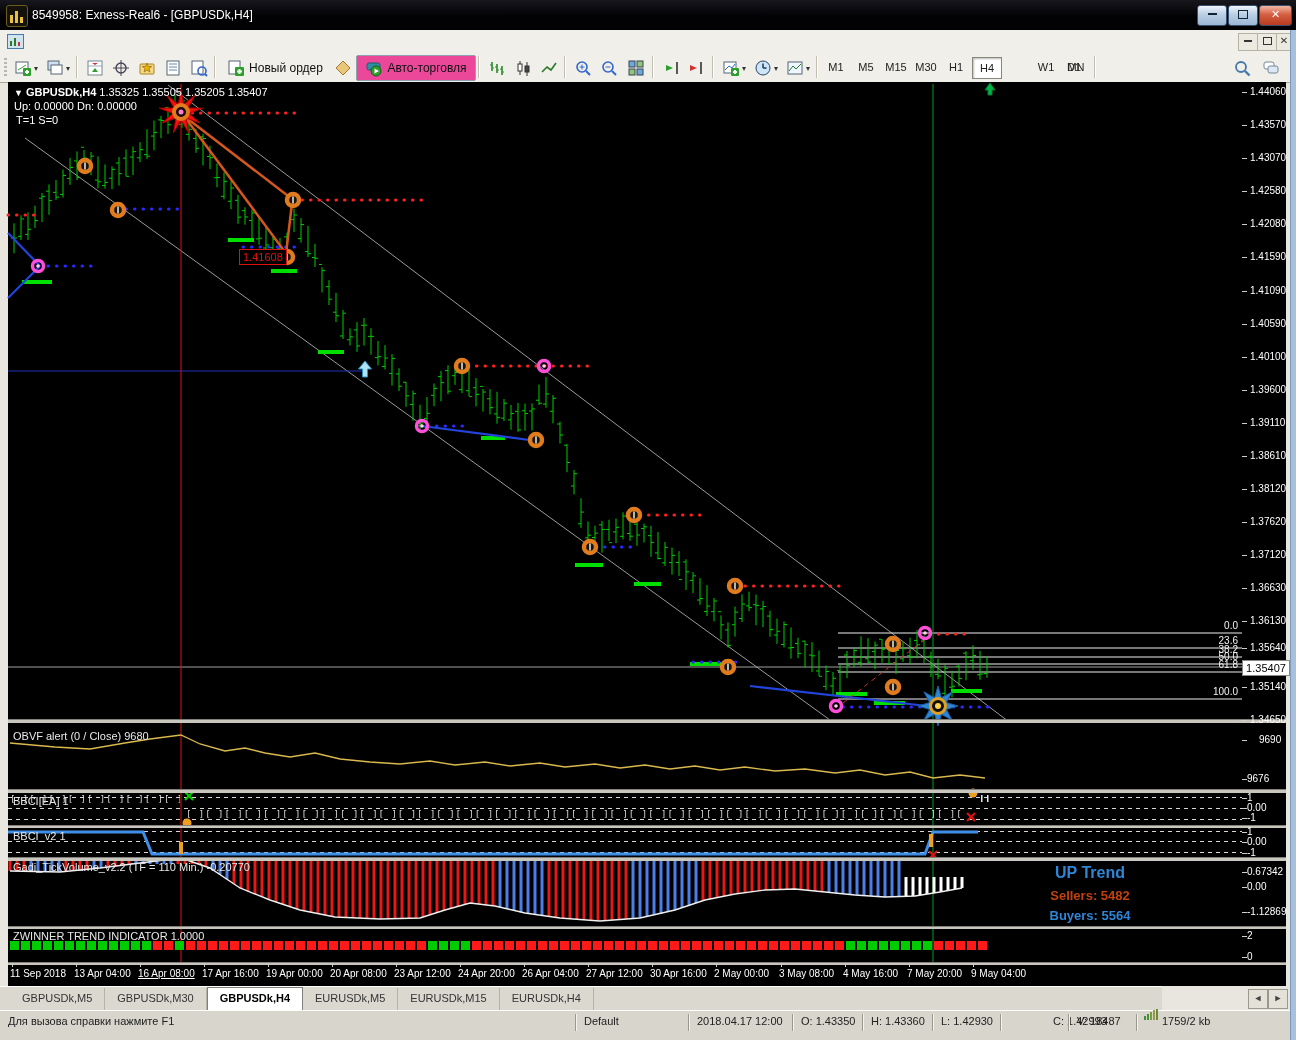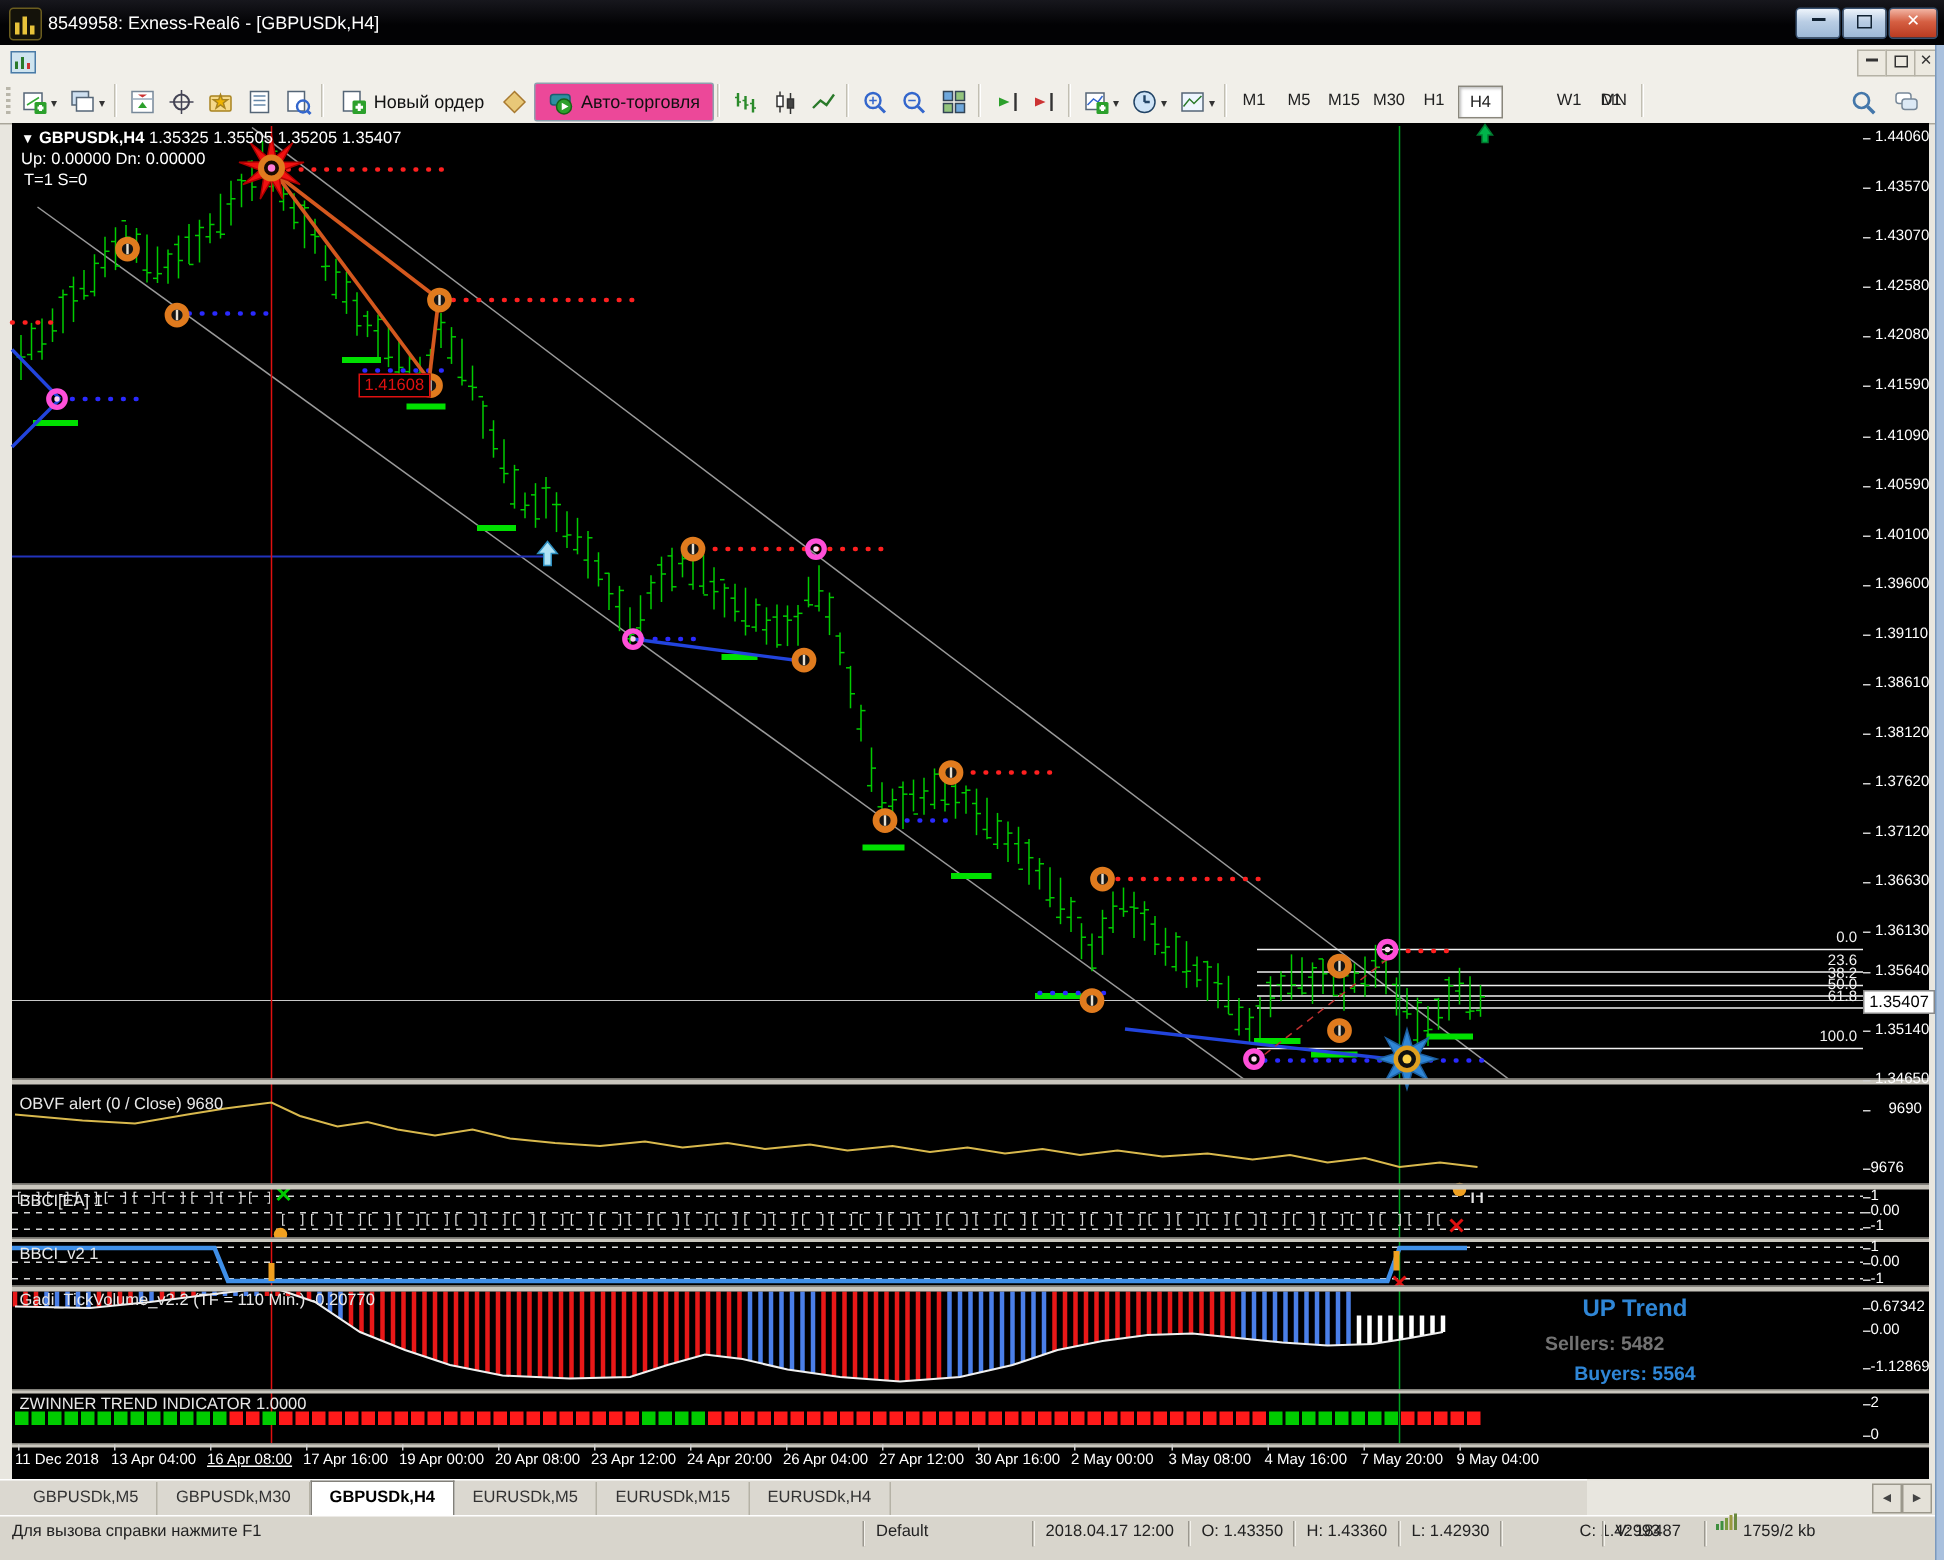--- a/index.html
+++ b/index.html
@@ -37,21 +37,21 @@
   .fib-label{color:#f2f2f2;font-size:10px;}
   .price-tag{left:1242px;width:46px;height:14px;background:#fff;color:#000;font-size:11px;
              text-align:center;line-height:14px;border:1px solid #888;}
   .ann-box{border:1px solid #e01010;color:#e01010;font-size:11px;padding:0 3px;background:#000;height:14px;line-height:14px;}
   .brackets{color:#dcdcdc;font-family:"DejaVu Sans Mono",monospace;font-size:9px;letter-spacing:1px;
             overflow:hidden;white-space:nowrap;height:11px;}
   .chart-info{color:#fff;font-size:11px;white-space:nowrap;}
   .gadi-trend{font-size:16px;font-weight:bold;}
   .gadi-sub{font-size:13px;font-weight:bold;}
   
-  .tabbar{left:0;top:986px;width:1058px;height:24px;background:#dbd8d0;border-top:1px solid #fff;font-size:11px;}
+  .tabbar{left:0;top:986px;width:1162px;height:24px;background:#dbd8d0;border-top:1px solid #fff;font-size:11px;}
   .tab{display:inline-block;padding:4px 12px 0 12px;height:20px;color:#333;border-right:1px solid #b5b2a6;}
   .tab.active{background:#fff;border:1px solid #82807a;border-bottom:none;font-weight:bold;color:#000;margin-top:0px;}
   .tab-arrow{top:989px;width:18px;height:18px;background:#e4e1d8;border:1px solid #9b988c;text-align:center;
              line-height:16px;font-size:9px;color:#444;}
   
   .statusbar{left:0;top:1010px;width:1296px;height:30px;background:#d8d5cc;border-top:1px solid #fff;font-size:11px;color:#222;}
   .st{top:4px;white-space:nowrap;}
   .stdiv{top:3px;width:1px;height:17px;background:#9b988f;border-right:1px solid #f4f2ec;}
   .rightstrip{left:1290px;top:30px;width:6px;height:1010px;background:#a9c0dd;border-left:1px solid #7b99bd;}
   svg{pointer-events:none;}
@@ -1076,21 +1076,21 @@
 <div class="abs chart-info" style="left:16px;top:114px;">T=1 S=0</div>
 <div class="abs ann-box" id="ann-box" style="left: 239px; top: 249px;">1.41608</div>
 <div class="abs price-tag" id="price-tag" style="top: 660px;">1.35407</div>
 
 <div class="abs panel-label" style="left:13px;top:730px;">OBVF alert (0 / Close) 9680</div>
 <div class="abs panel-label" style="left:13px;top:795px;">BBCI[EA] 1</div>
 <div class="abs panel-label" style="left:13px;top:830px;">BBCI_v2 1</div>
 <div class="abs panel-label" style="left:13px;top:861px;">Gadi_TickVolume_v2.2 (TF = 110 Min.) -0.20770</div>
 <div class="abs panel-label" style="left:13px;top:930px;">ZWINNER TREND INDICATOR 1.0000</div>
 <div class="abs gadi-trend" style="left:1030px;top:864px;width:120px;text-align:center;color:#2f86d6;">UP Trend</div>
-<div class="abs gadi-sub" style="left:1030px;top:888px;width:120px;color:#737373;">Sellers: 5482</div>
+<div class="abs gadi-sub" style="left:1030px;top:888px;width:120px;text-align:center;color:#c2410c;">Sellers: 5482</div>
 <div class="abs gadi-sub" style="left:1030px;top:908px;width:120px;text-align:center;color:#2f86d6;">Buyers: 5564</div>
 
 <div class="abs brackets" id="brow0" style="left: 10px; top: 794px; width: 170px;">[ ][ ][ ][ ][ ][ ][ ][ ][ ][ ][ ][ ][ ][ ][ ][ ][ ][ ][ ][ ][ ][ ][ ][ ][ ][ ][ ][ ][ ][ ][ ][ ][ ][ ][ ][ ][ ][ ][ ][ ][ ][ ][ ][ ][ ][ ][ ][ ][ ][ ][ ][ ][ ][ ][ ][ ][ ][ ][ ][ ][ ][ ][ ][ ][ ][ ][ ][ ][ ][ ][ ][ ][ ][ ][ ][ ][ ][ ][ ][ ][ ][ ][ ][ ][ ][ ][ ][ ][ ][ ]</div>
 <div class="abs brackets" id="brow1" style="left: 186px; top: 809px; width: 778px;">[ ][ ][ ][ ][ ][ ][ ][ ][ ][ ][ ][ ][ ][ ][ ][ ][ ][ ][ ][ ][ ][ ][ ][ ][ ][ ][ ][ ][ ][ ][ ][ ][ ][ ][ ][ ][ ][ ][ ][ ][ ][ ][ ][ ][ ][ ][ ][ ][ ][ ][ ][ ][ ][ ][ ][ ][ ][ ][ ][ ][ ][ ][ ][ ][ ][ ][ ][ ][ ][ ][ ][ ][ ][ ][ ][ ][ ][ ][ ][ ][ ][ ][ ][ ][ ][ ][ ][ ][ ][ ]</div>
 
 <div id="price-axis">
     <div class="abs axis-text" style="left: 1250px; top: 86px;">1.44060</div>
     <div class="abs tick" style="left: 1242px; top: 92px;"></div>
     <div class="abs axis-text" style="left: 1250px; top: 119px;">1.43570</div>
     <div class="abs tick" style="left: 1242px; top: 125px;"></div>
@@ -1125,21 +1125,21 @@
     <div class="abs axis-text" style="left: 1250px; top: 615px;">1.36130</div>
     <div class="abs tick" style="left: 1242px; top: 621px;"></div>
     <div class="abs axis-text" style="left: 1250px; top: 642px;">1.35640</div>
     <div class="abs tick" style="left: 1242px; top: 648px;"></div>
     <div class="abs axis-text" style="left: 1250px; top: 681px;">1.35140</div>
     <div class="abs tick" style="left: 1242px; top: 687px;"></div>
     <div class="abs axis-text" style="left: 1250px; top: 714px;">1.34650</div>
     <div class="abs tick" style="left: 1242px; top: 720px;"></div>
   </div>
 <div id="date-axis">
-    <div class="abs axis-text" style="left: 10px; top: 968px;">11 Dec 2018</div>
+    <div class="abs axis-text" style="left: 10px; top: 968px;">11 Sep 2018</div>
     <div class="abs" style="left: 12px; top: 963px; width: 1px; height: 4px; background: rgb(207, 207, 207);"></div>
     <div class="abs axis-text" style="left: 74px; top: 968px;">13 Apr 04:00</div>
     <div class="abs" style="left: 76px; top: 963px; width: 1px; height: 4px; background: rgb(207, 207, 207);"></div>
     <div class="abs axis-text" style="left: 138px; top: 968px; text-decoration: underline;">16 Apr 08:00</div>
     <div class="abs" style="left: 140px; top: 963px; width: 1px; height: 4px; background: rgb(207, 207, 207);"></div>
     <div class="abs axis-text" style="left: 202px; top: 968px;">17 Apr 16:00</div>
     <div class="abs" style="left: 204px; top: 963px; width: 1px; height: 4px; background: rgb(207, 207, 207);"></div>
     <div class="abs axis-text" style="left: 266px; top: 968px;">19 Apr 00:00</div>
     <div class="abs" style="left: 268px; top: 963px; width: 1px; height: 4px; background: rgb(207, 207, 207);"></div>
     <div class="abs axis-text" style="left: 330px; top: 968px;">20 Apr 08:00</div>

